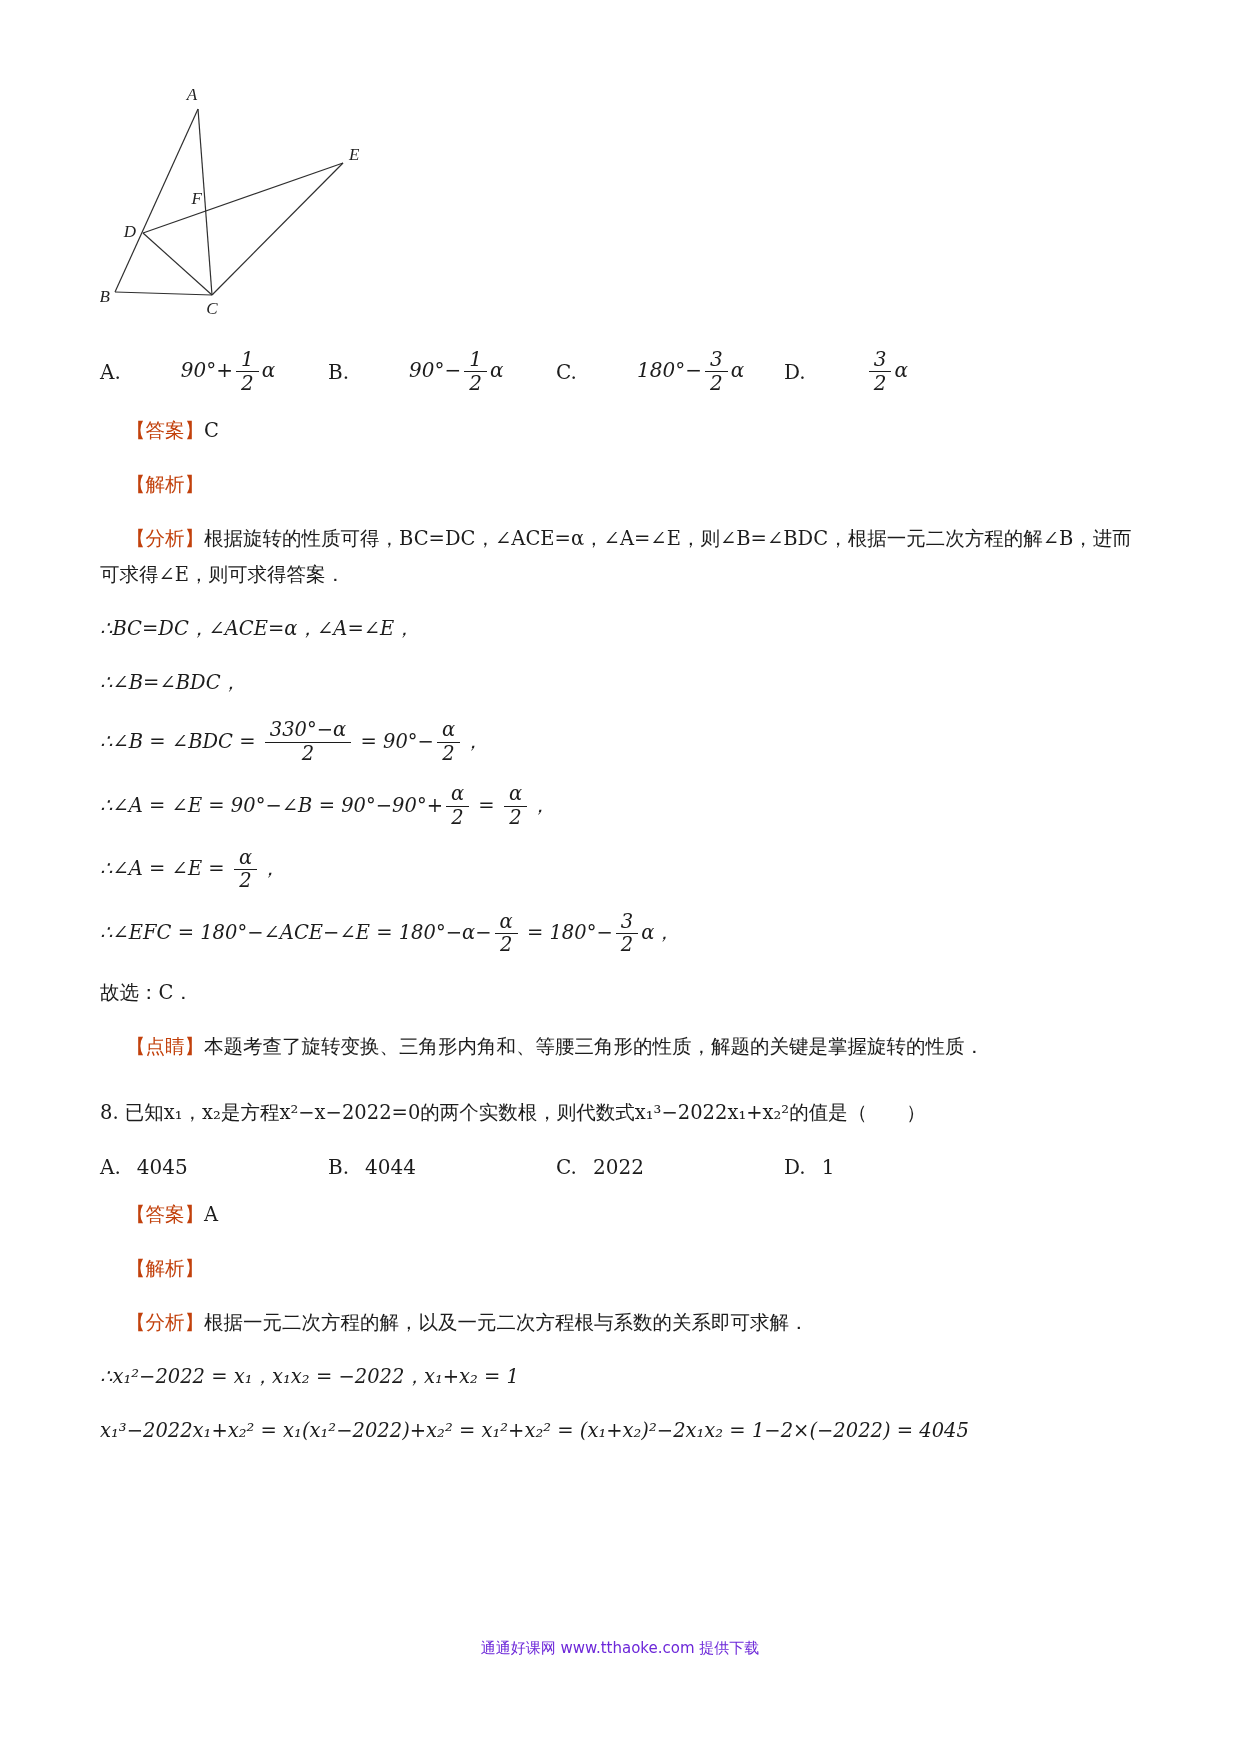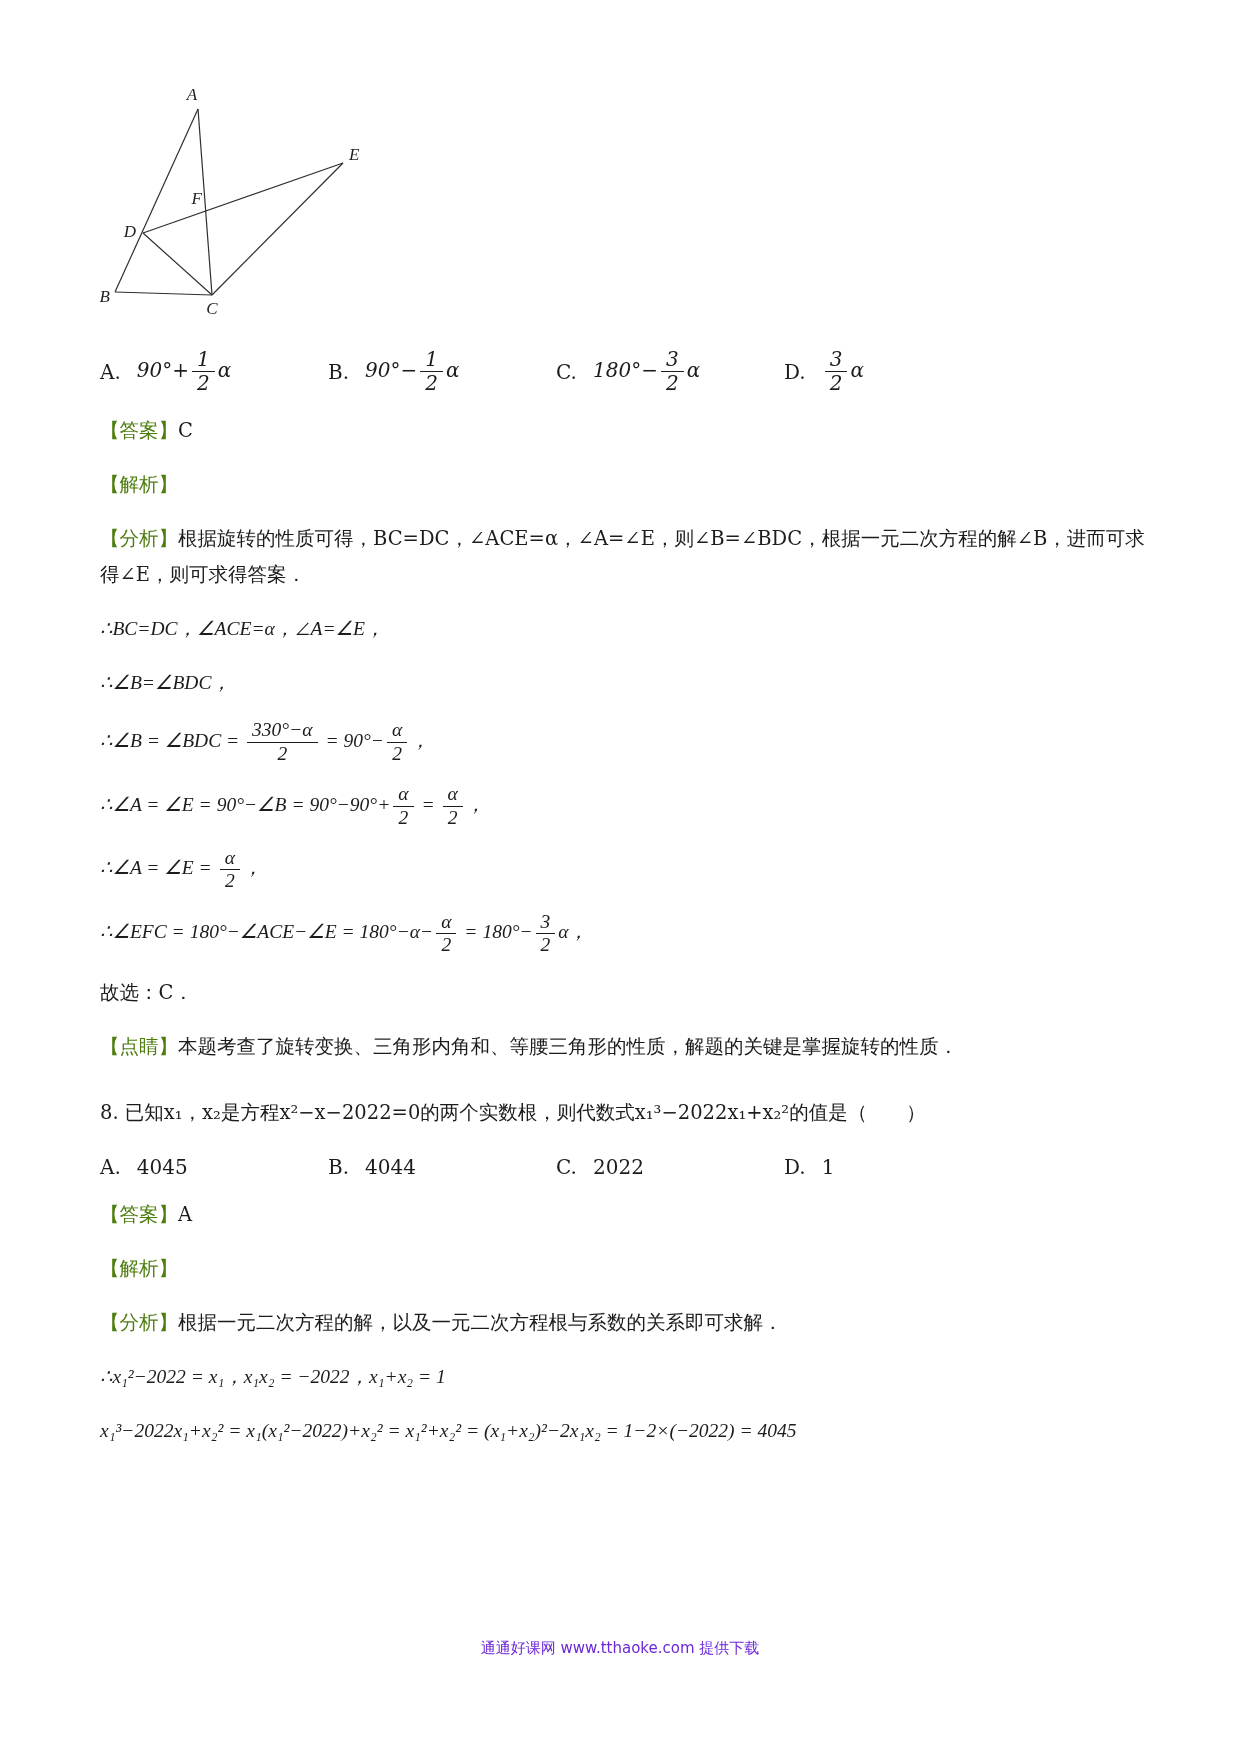--- a/index.html
+++ b/index.html
@@ -29,28 +29,28 @@
   }
   .options-row {
     display: flex;
     align-items: center;
     margin-top: 24px;
     font-size: 20px;
   }
   .option { width: 228px; display: flex; align-items: center; }
   .option:last-child { width: auto; }
   .opt-label { margin-right: 16px; }
-  .opt-math { font-style: italic; }
+  .opt-math { font-style: italic; margin-left: 44px; }
   .para {
     margin-top: 18px;
     font-size: 19.5px;
     line-height: 1.85;
   }
-  .tag { color: #4d7c0f; }
-  .math-line { font-style: italic; font-family: Liberation Serif, serif; }
+  .tag { color: #c2410c; margin-left: 26px; }
+  .math-line { font-style: italic; }
   .stem { margin-top: 30px; }
   .frac {
     display: inline-flex;
     flex-direction: column;
     text-align: center;
     vertical-align: middle;
     line-height: 1.15;
     margin: 0 3px;
   }
   .frac .fnum { display: block; padding: 0 5px; border-bottom: 1.4px solid #1c1c1c; }

